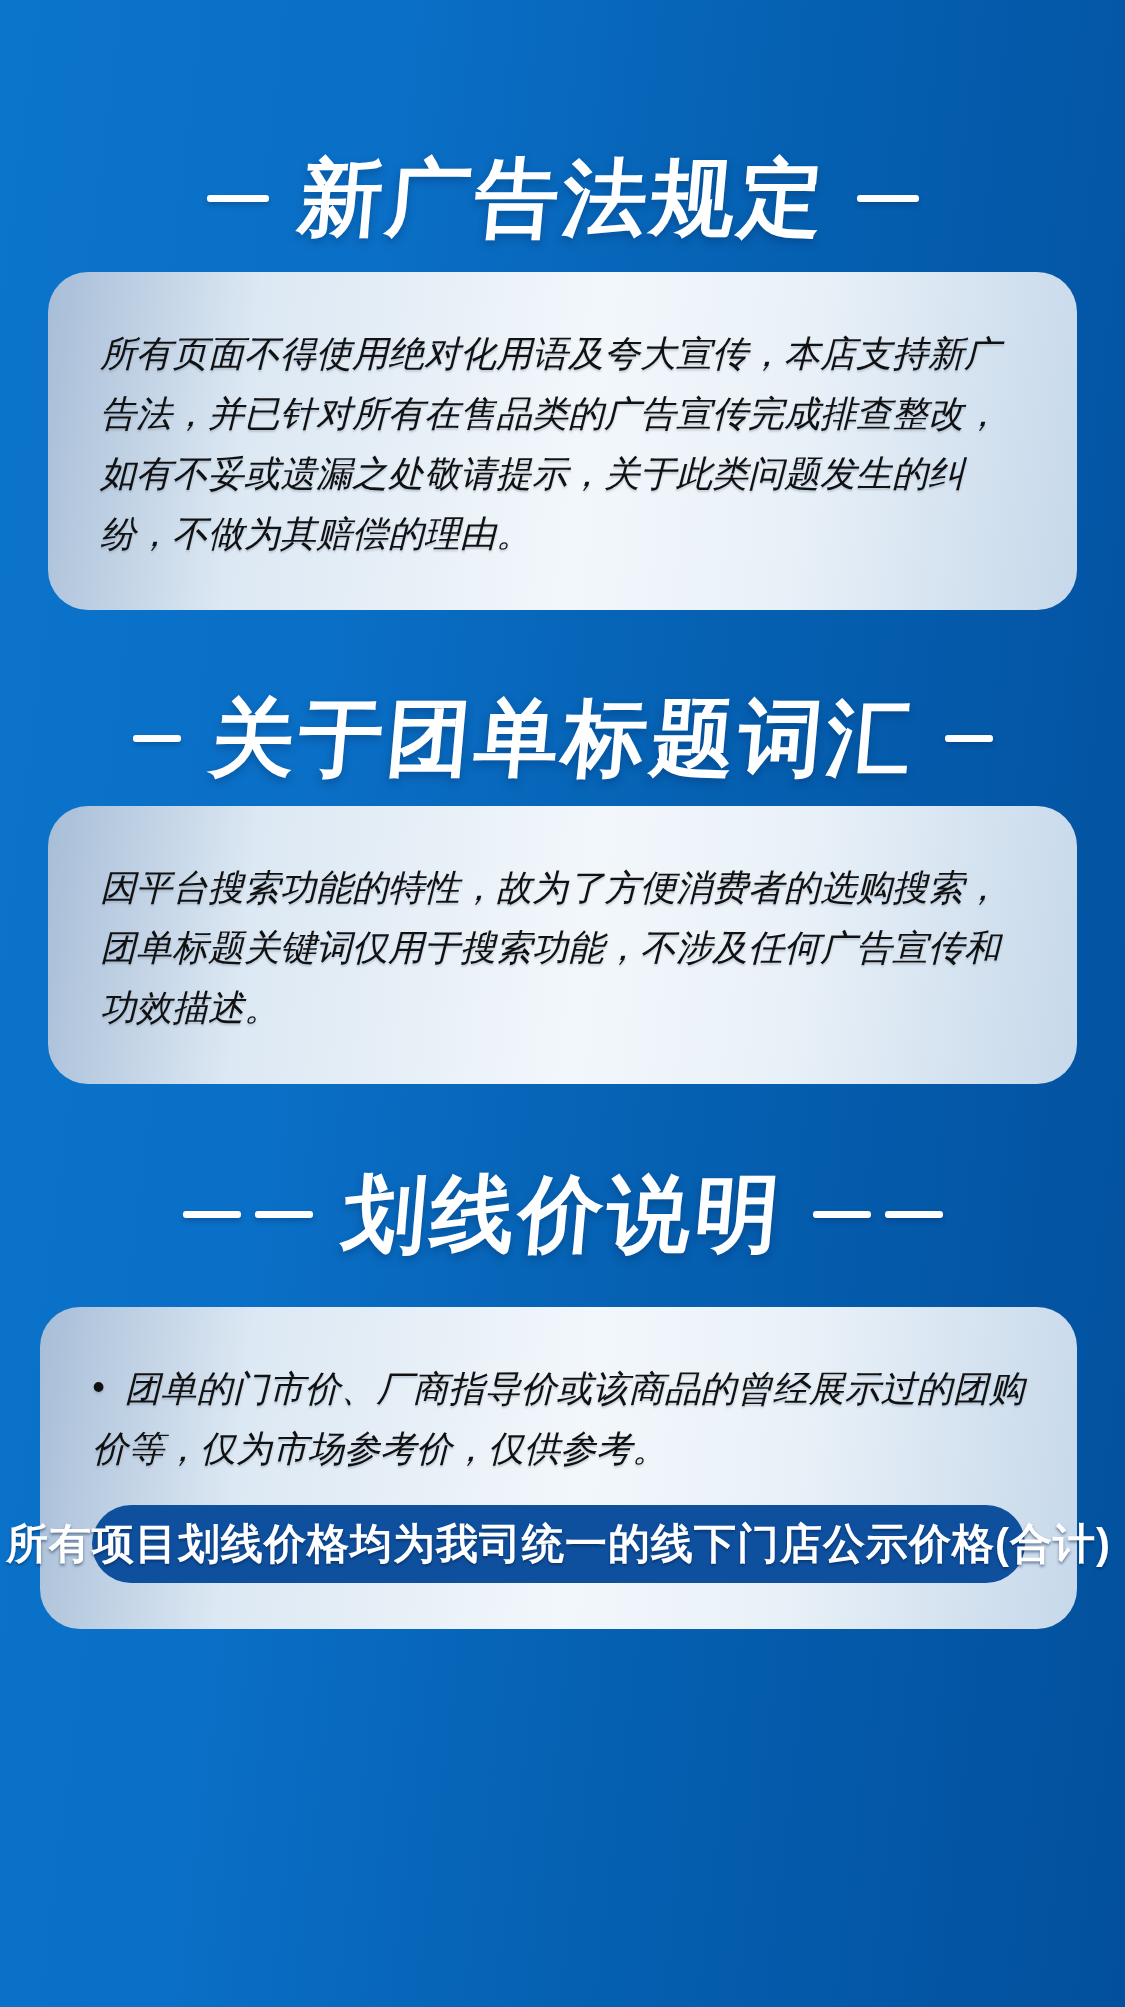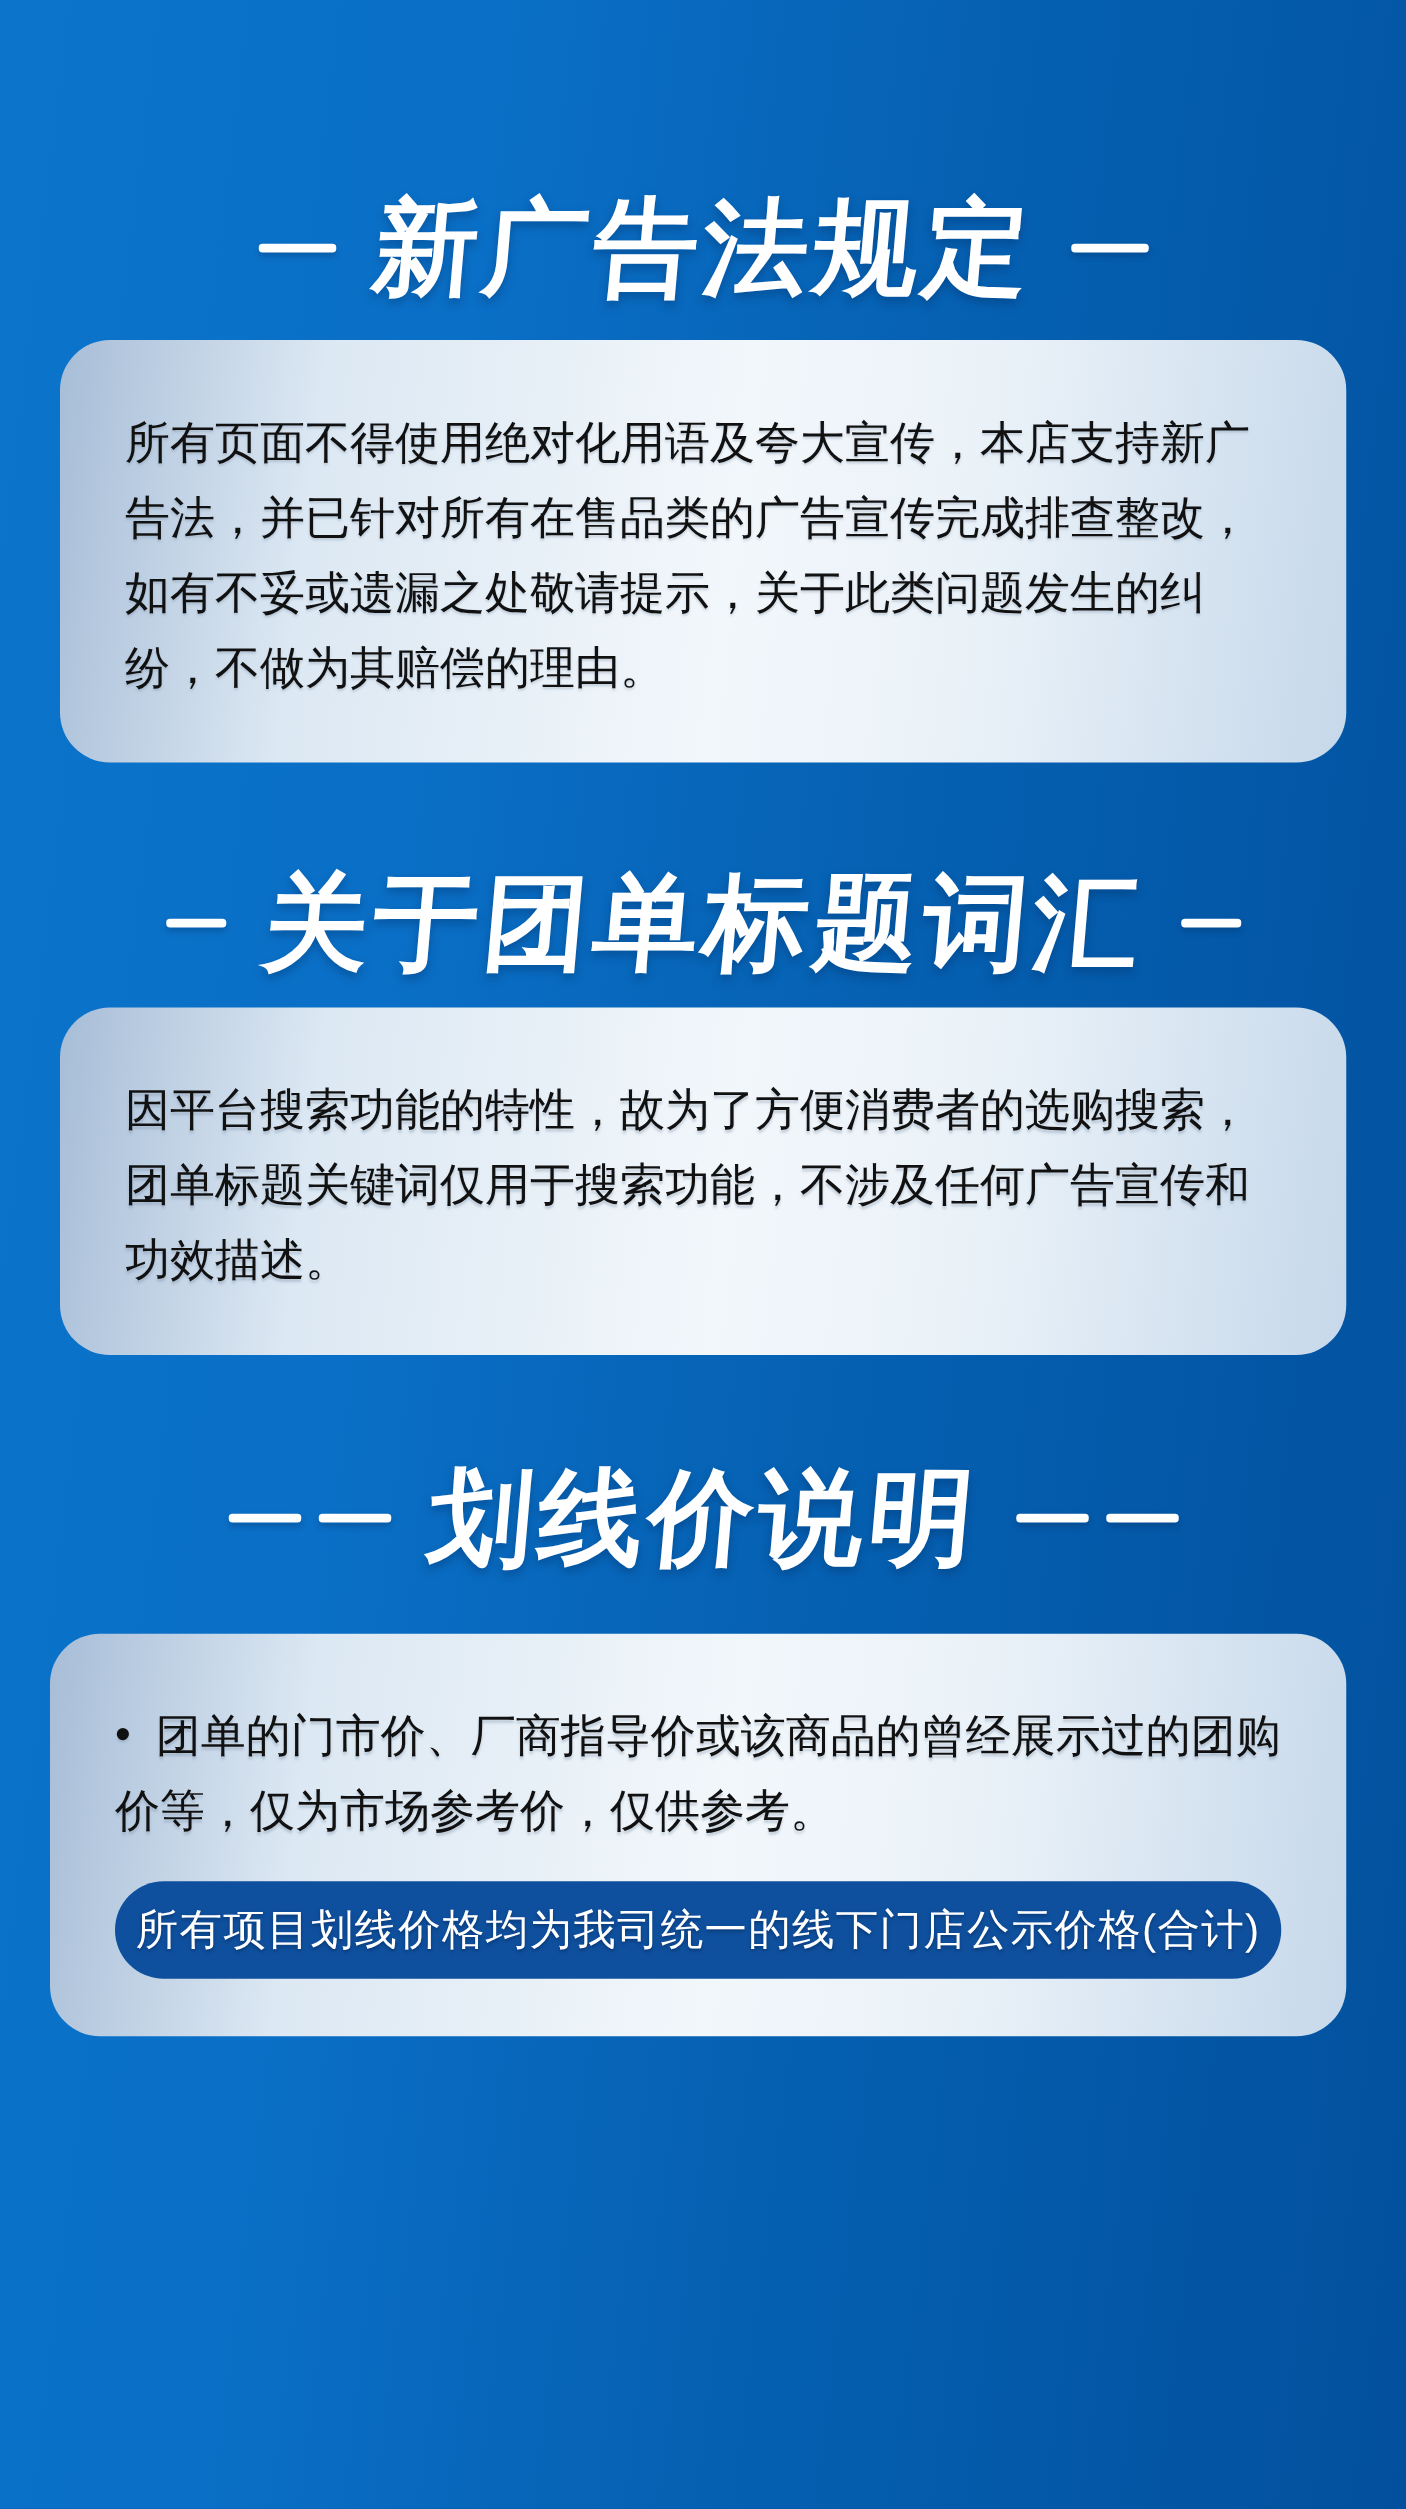--- a/index.html
+++ b/index.html
@@ -52,20 +52,21 @@
     box-sizing:border-box;
     padding:52px 52px 46px 52px;
     color:#111111;
   }
   .card p, .card li{
     margin:0;
     font-size:36px;
     line-height:60px;
     font-weight:500;
     text-shadow:0 2px 2px rgba(110,130,155,.35);
+    font-style:italic;
   }
   .card-1{margin-top:26px;}
   .card-2{margin-top:20px;}
   .card-3{margin-top:45px;margin-left:40px;}
   .t1{margin-top:0;}
   .t2{margin-top:80px;}
   .t3{margin-top:82px;}
   
   ul.notes{list-style:none;margin:0;padding:0;}
   ul.notes li::before{
@@ -77,22 +78,22 @@
   
   .badge{
     margin-top:26px;
     height:78px;
     border-radius:39px;
     background:#0f509e;
     display:flex;
     align-items:center;
     justify-content:center;
     color:#ffffff;
-    font-size:34px;
-    font-weight:400;
+    font-size:42px;
+    font-weight:700;
     letter-spacing:1px;
     white-space:nowrap;
     text-shadow:0 2px 3px rgba(0,30,70,.5);
   }
 </style>
 </head>
 <body>
 
 <div class="page">
 

